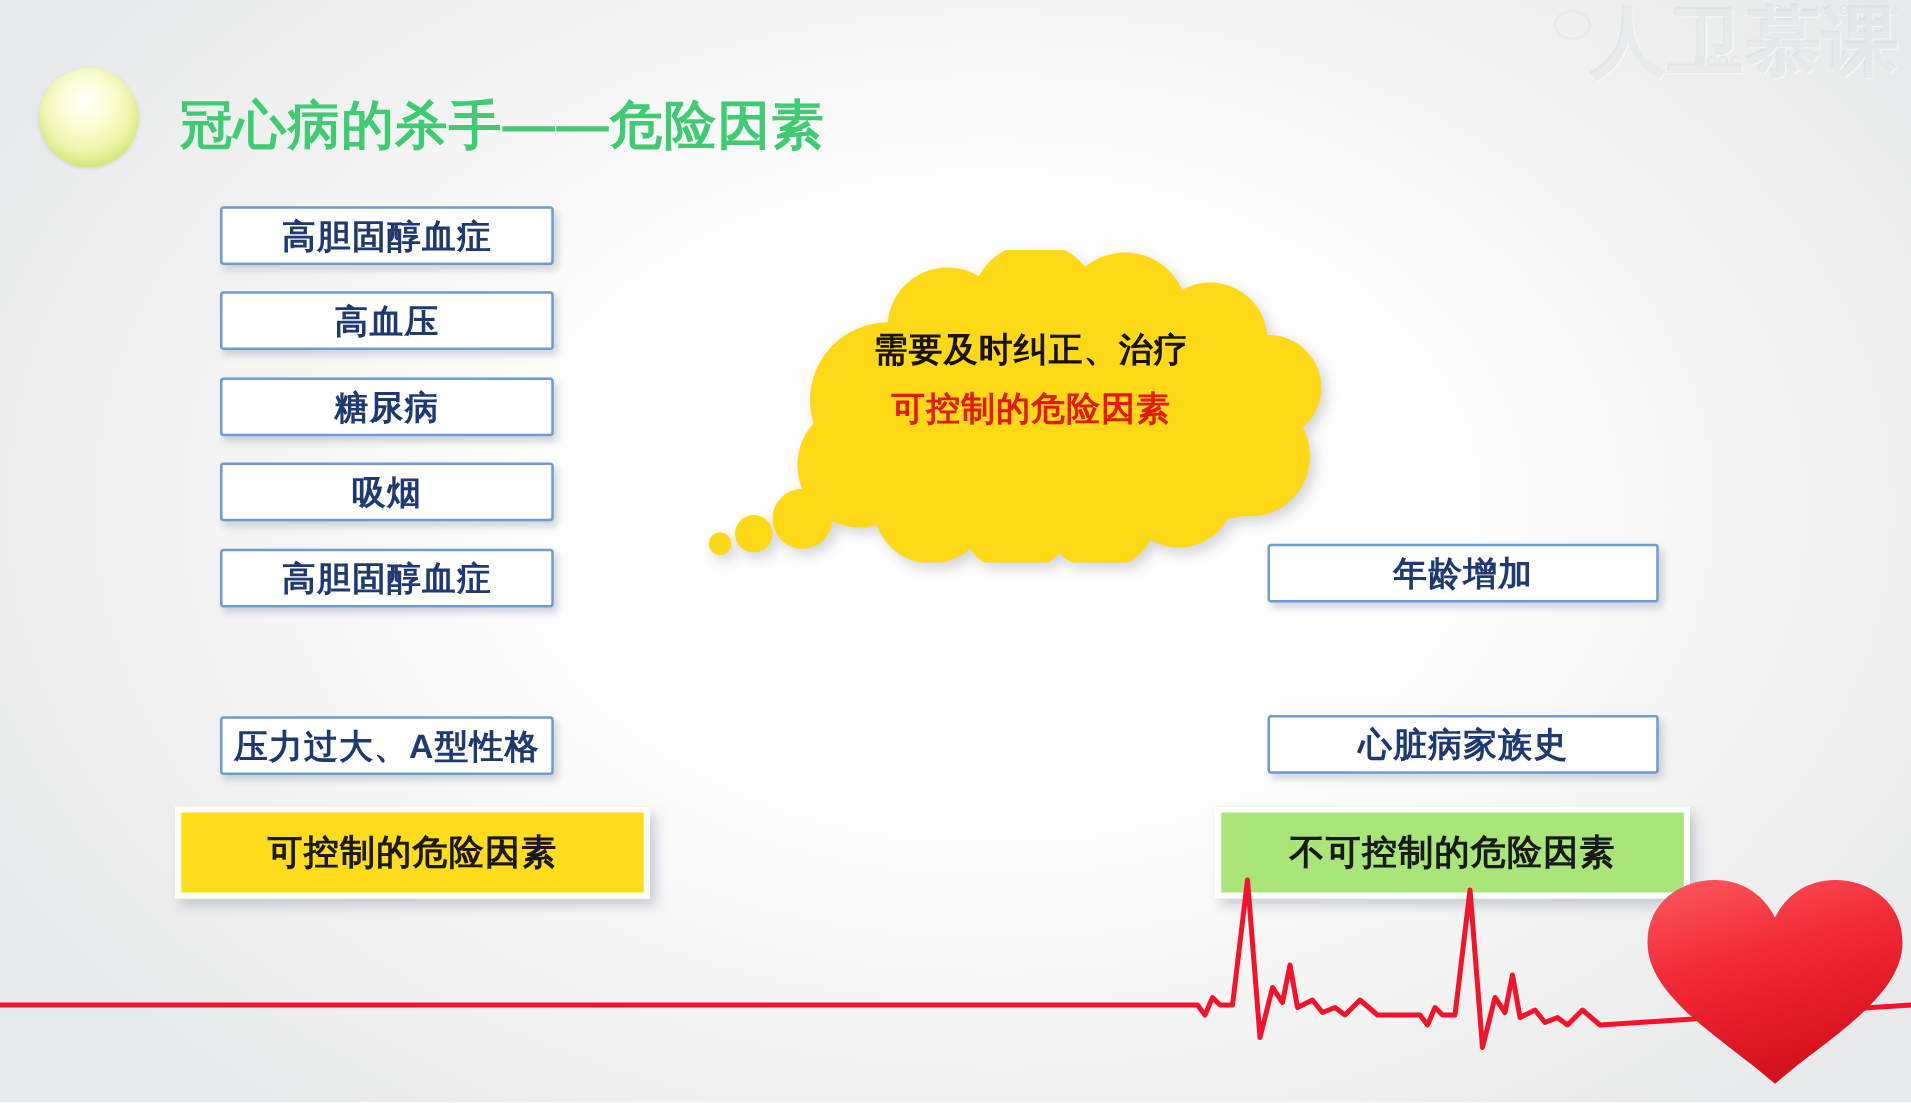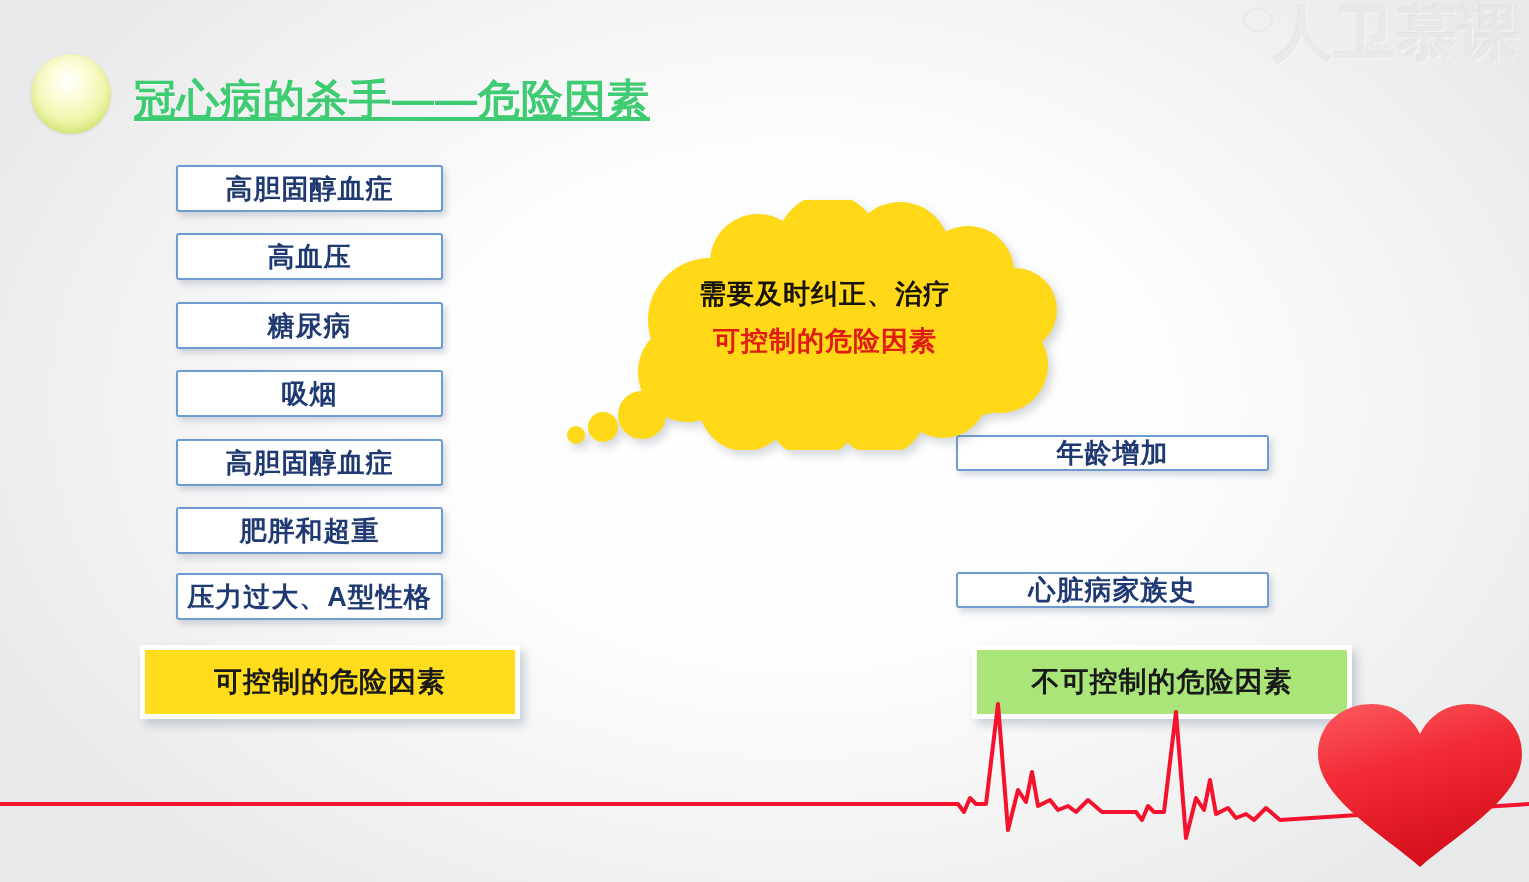--- a/index.html
+++ b/index.html
@@ -50,44 +50,43 @@
 
   
   #title-bullet{
     position:absolute;left:31px;top:54px;
     width:80px;height:80px;border-radius:50%;
     background:
       radial-gradient(circle at 46% 34%, #ffffff 0%, #fbfdd8 26%, #f2f7b4 52%, #e4f08e 78%, #d7e977 100%);
     box-shadow:inset 0 -4px 10px rgba(170,200,70,.35), 0 1px 3px rgba(0,0,0,.10);
   }
   #title-text{
-    position:absolute;left:134px;top:72px;
+    position:absolute;left:144px;top:72px;
     font-size:42px;font-weight:bold;letter-spacing:1px;
     color:#3ecb72;
     white-space:nowrap;
     text-shadow:0 1px 1px rgba(255,255,255,.9);
-    text-decoration:underline;
   }
 
   
   .factor-box{
     position:absolute;
     box-sizing:border-box;
     background:#ffffff;
     border:2px solid #6e9bd0;
     border-radius:3px;
     box-shadow:3px 4px 6px rgba(120,135,155,.32);
     display:flex;align-items:center;justify-content:center;
     color:#1f3a72;
     font-weight:bold;
     font-size:27px;
     letter-spacing:1px;
   }
   .col-left{left:176px;width:267px;height:47px;}
-  .col-right{left:956px;width:313px;height:36px;}
+  .col-right{left:1014px;width:313px;height:47px;}
 
   
   .banner{
     position:absolute;
     box-sizing:border-box;
     display:flex;align-items:center;justify-content:center;
     font-weight:bold;font-size:28px;letter-spacing:1px;
     color:#1a1a1a;
     box-shadow:5px 6px 9px rgba(110,125,145,.33);
   }
@@ -104,21 +103,21 @@
   }
 
   
   #cloud-wrap{
     position:absolute;left:560px;top:200px;
     width:530px;height:250px;
     filter:drop-shadow(4px 5px 5px rgba(120,130,145,.33));
   }
   #cloud-wrap svg{display:block;}
   #cloud-text{
-    position:absolute;left:660px;top:275px;
+    position:absolute;left:660px;top:261px;
     width:330px;text-align:center;
     pointer-events:none;
   }
   #cloud-line1{
     font-size:27px;font-weight:bold;color:#17120a;letter-spacing:1px;
     line-height:38px;
   }
   #cloud-line2{
     font-size:27px;font-weight:bold;color:#e01b10;letter-spacing:1px;
     line-height:40px;margin-top:8px;
@@ -144,21 +143,20 @@
   </div>
 
   <div id="title-bullet"></div>
   <div id="title-text">冠心病的杀手——危险因素</div>
 
   <div class="factor-box col-left" style="top:165px">高胆固醇血症</div>
   <div class="factor-box col-left" style="top:233px">高血压</div>
   <div class="factor-box col-left" style="top:302px">糖尿病</div>
   <div class="factor-box col-left" style="top:370px">吸烟</div>
   <div class="factor-box col-left" style="top:439px">高胆固醇血症</div>
-  <div class="factor-box col-left" style="top:507px">肥胖和超重</div>
   <div class="factor-box col-left" style="top:573px">压力过大、A型性格</div>
 
   <div class="factor-box col-right" style="top:435px">年龄增加</div>
   <div class="factor-box col-right" style="top:572px">心脏病家族史</div>
 
   <div class="banner" id="banner-controllable">可控制的危险因素</div>
   <div class="banner" id="banner-uncontrollable">不可控制的危险因素</div>
 
   <div id="cloud-wrap">
     <svg width="530" height="250" viewBox="0 0 530 250" xmlns="http://www.w3.org/2000/svg">

